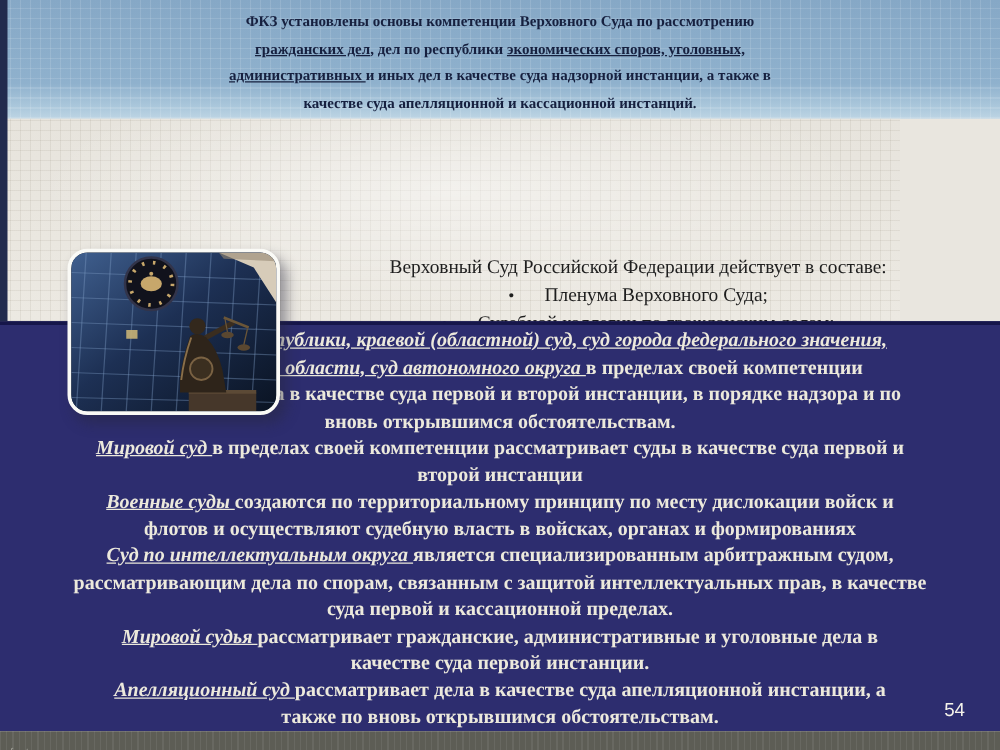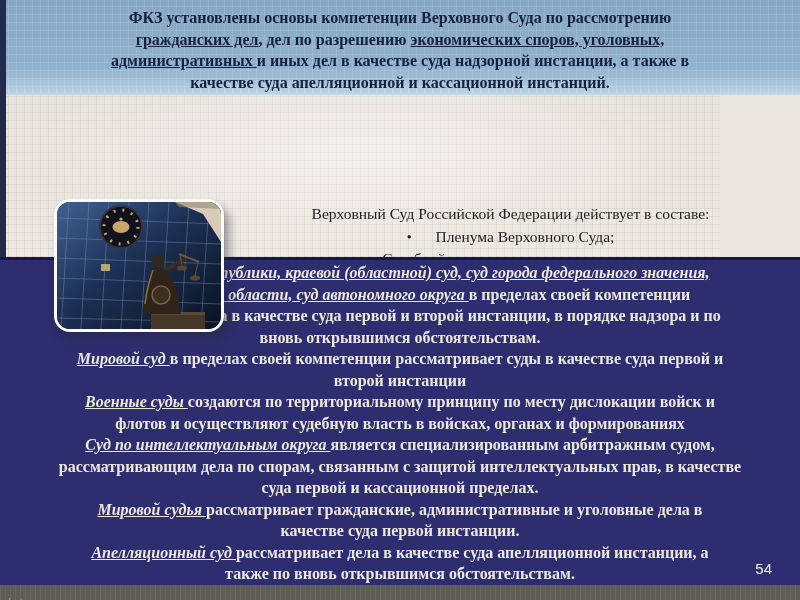--- a/index.html
+++ b/index.html
@@ -12,21 +12,21 @@
   
   .header {
     position:absolute; left:0; top:0; width:800px; height:95px;
     background:
       repeating-linear-gradient(0deg,  rgba(255,255,255,.12) 0 1px, transparent 1px 8px),
       repeating-linear-gradient(90deg, rgba(255,255,255,.12) 0 1px, transparent 1px 8px),
       linear-gradient(180deg,#86a8c6 0%, #8fb1cd 70%, #aecadd 92%, #bed5e4 100%);
   }
   .header-text {
     padding-top:7px; text-align:center;
-    font-weight:bold; font-size:16px; line-height:21.5px;
+    font-weight:bold; font-size:12px; line-height:21.5px;
     color:#16203f;
   }
   
   .middle {
     position:absolute; left:0; top:95px; width:720px; height:162px;
     background:
       radial-gradient(ellipse at 50% 35%, rgba(255,255,255,.45), rgba(255,255,255,0) 65%),
       repeating-linear-gradient(0deg,  rgba(120,110,90,.10) 0 1px, transparent 1px 8px),
       repeating-linear-gradient(90deg, rgba(120,110,90,.10) 0 1px, transparent 1px 8px),
       linear-gradient(180deg,#e7e4dd,#ece9e2);
@@ -81,21 +81,21 @@
   }
 </style>
 </head>
 <body>
 
 <div class="slide">
 
   <div class="header">
     <div class="header-text" id="header-lines">
         <div class="t-line"><span>ФКЗ установлены основы компетенции Верховного Суда по рассмотрению</span></div>
-        <div class="t-line"><span class="seg-u">гражданских дел</span><span>, дел по разрешению </span><span class="seg-u">экономических споров, уголовных,</span></div>
+        <div class="t-line"><span class="seg-u">гражданских дел</span><span>, дел по республики </span><span class="seg-u">экономических споров, уголовных,</span></div>
         <div class="t-line"><span class="seg-u">административных </span><span>и иных дел в качестве суда надзорной инстанции, а также в</span></div>
         <div class="t-line"><span>качестве суда апелляционной и кассационной инстанций.</span></div>
       </div>
   </div>
 
   <div class="middle">
 
     <div class="photo">
       <svg width="164" height="127" viewBox="0 0 164 127">
         <defs>

